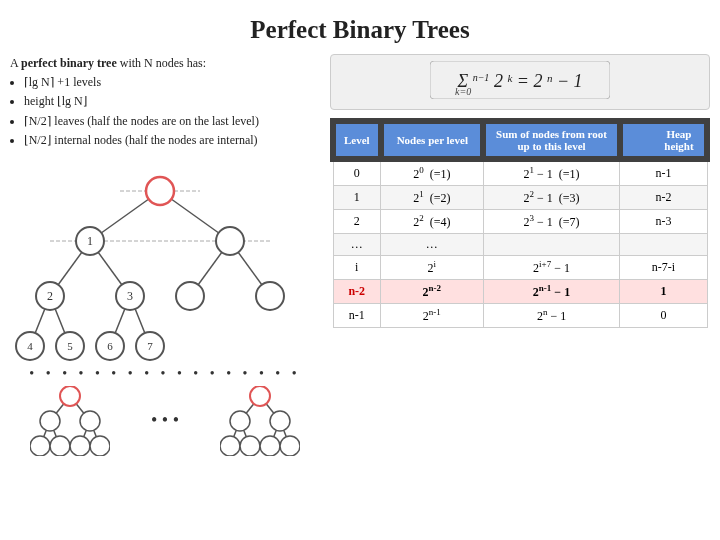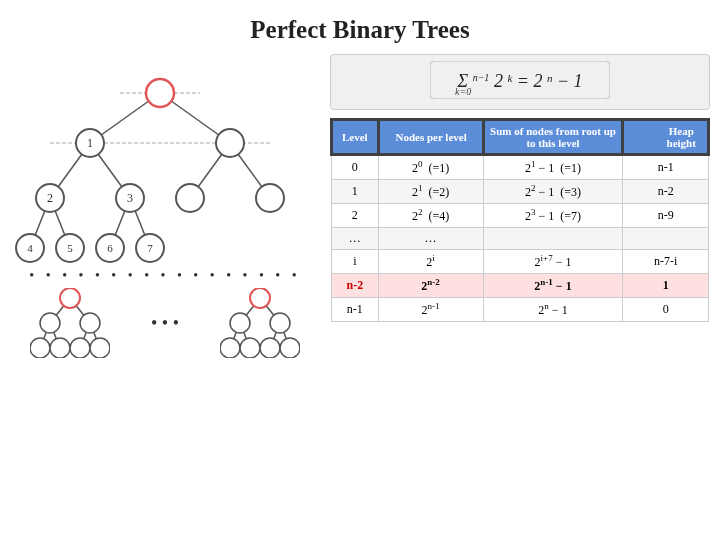--- a/index.html
+++ b/index.html
@@ -88,21 +88,21 @@
       font-size: 12px;
     }
 
     table th {
       background: #5b8dd9;
       color: #fff;
       padding: 4px 5px;
       text-align: center;
       font-size: 11px;
       font-weight: bold;
-      border: 3px solid #404040;
+      border: 6px solid #404040;
     }
 
     table td {
       border: 1px solid #ccc;
       padding: 3px 5px;
       text-align: center;
       vertical-align: middle;
       font-size: 12px;
     }
 
@@ -123,20 +123,29 @@
     sup { font-size: 9px; }
   </style>
 </head>
 <body>
 
 <div class="page-title">Perfect Binary Trees</div>
 
 <div class="content-area">
 
   <div class="left-panel">
+    <div class="description">
+      <div>A <span class="bold">perfect binary tree</span> with N nodes has:</div>
+      <ul style="margin-left:14px; list-style:disc;">
+        <li>⌈lg N⌉ +1 levels</li>
+        <li>height ⌊lg N⌋</li>
+        <li>⌈N/2⌉ leaves (half the nodes are on the last level)</li>
+        <li>⌊N/2⌋ internal nodes  (half the nodes are internal)</li>
+      </ul>
+    </div>
 
     <div class="tree-area">
       <svg viewBox="0 0 300 210" xmlns="http://www.w3.org/2000/svg">
 
         <line x1="110" y1="30" x2="190" y2="30" stroke="#aaa" stroke-width="1" stroke-dasharray="4,2"></line>
         <line x1="40" y1="80" x2="260" y2="80" stroke="#aaa" stroke-width="1" stroke-dasharray="4,2"></line>
 
         <line x1="150" y1="30" x2="80" y2="80" stroke="#555" stroke-width="1.5"></line>
         <line x1="150" y1="30" x2="220" y2="80" stroke="#555" stroke-width="1.5"></line>
         <line x1="80" y1="80" x2="40" y2="135" stroke="#555" stroke-width="1.5"></line>
@@ -249,21 +258,21 @@
         <tr>
           <td>1</td>
           <td>2<sup>1</sup> &nbsp;(=2)</td>
           <td>2<sup>2</sup> − 1 &nbsp;(=3)</td>
           <td>n-2</td>
         </tr>
         <tr>
           <td>2</td>
           <td>2<sup>2</sup> &nbsp;(=4)</td>
           <td>2<sup>3</sup> − 1 &nbsp;(=7)</td>
-          <td>n-9</td>
+          <td>n-3</td>
         </tr>
         <tr>
           <td>…</td>
           <td>…</td>
           <td></td>
           <td></td>
         </tr>
         <tr>
           <td>i</td>
           <td>2<sup>i</sup></td>

